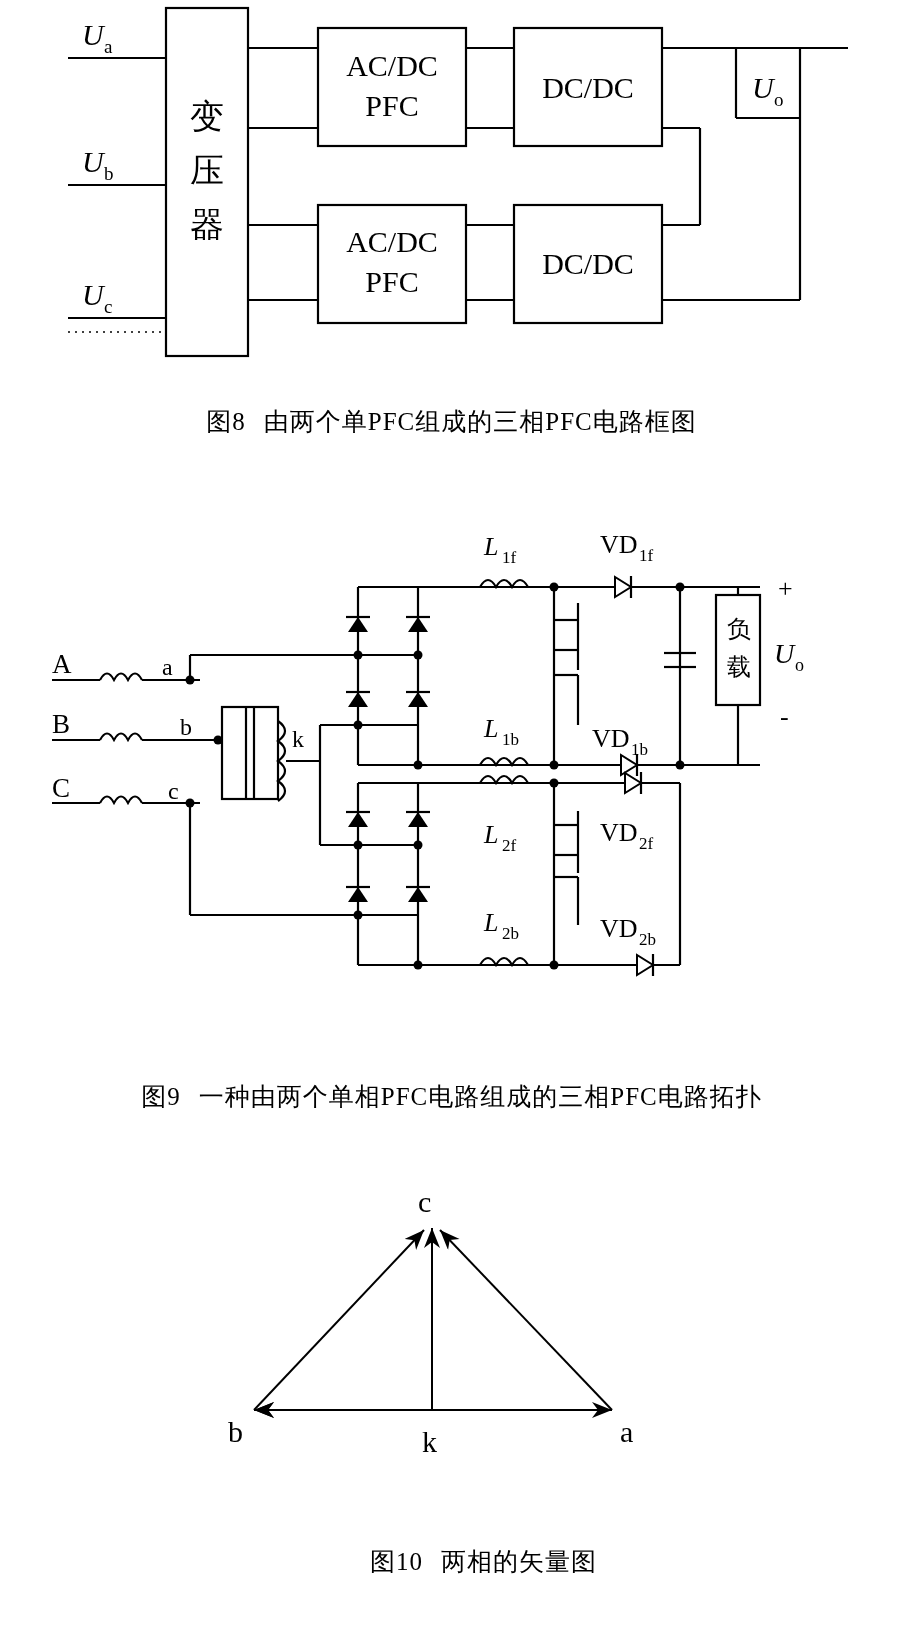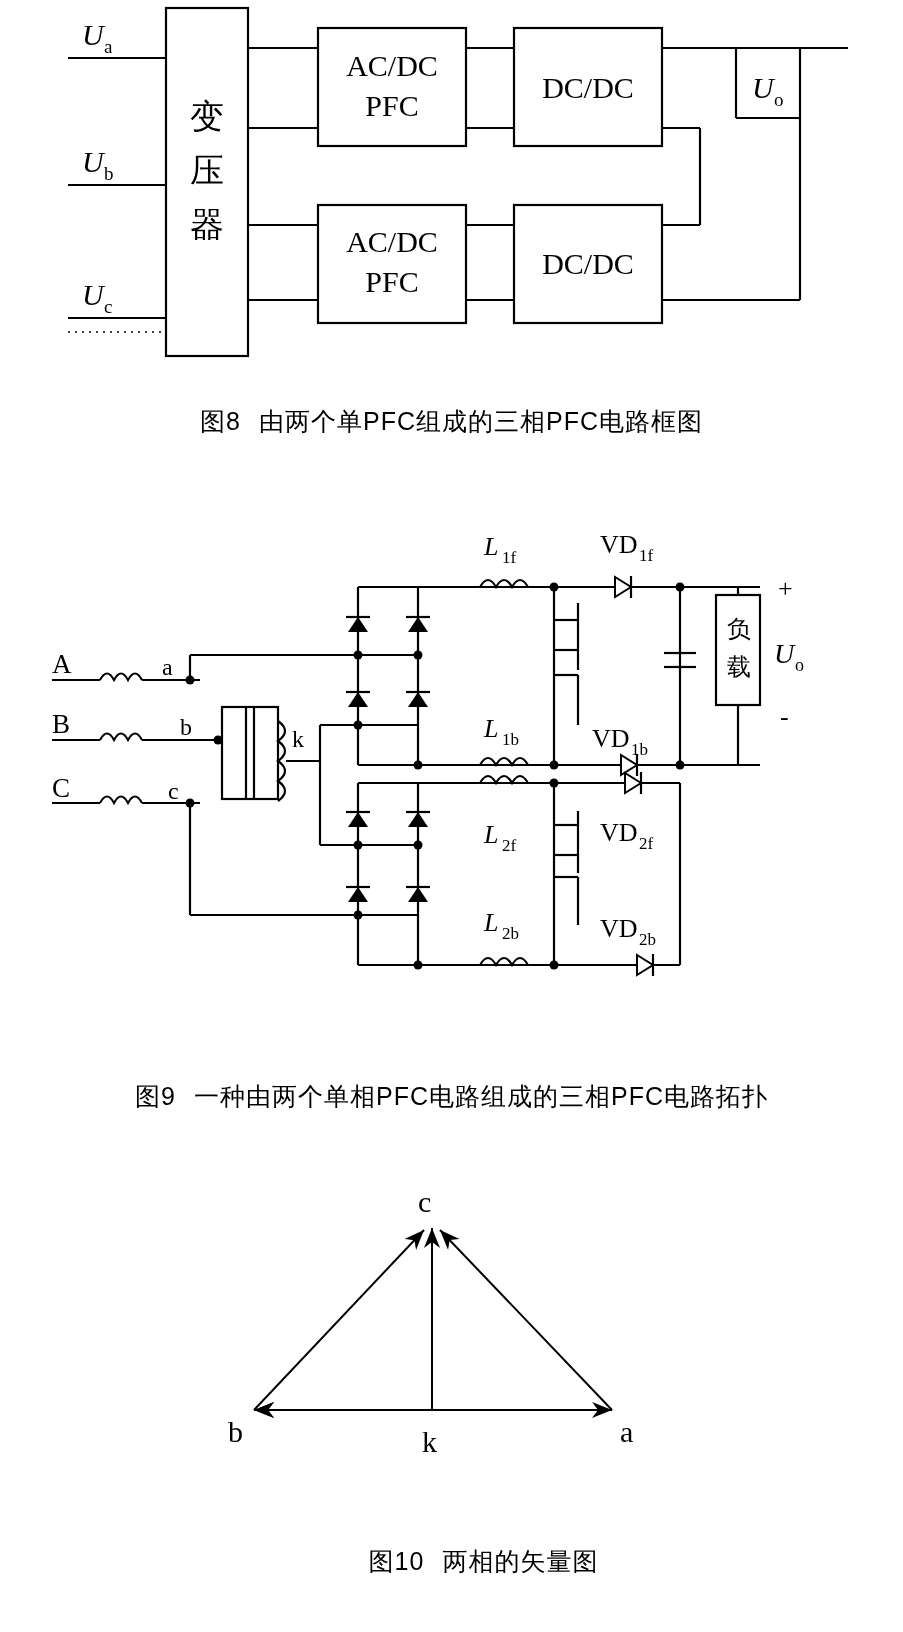--- a/index.html
+++ b/index.html
@@ -1,18 +1,18 @@
 <!DOCTYPE html>
 <html><head>
 <meta charset="utf-8">
 <style>
   html,body{margin:0;padding:0;background:#fff;}
   body{width:903px;height:1632px;position:relative;font-family:"Liberation Serif",serif;color:#000;overflow:hidden;}
   .fig{position:absolute;}
-  .cap{position:absolute;width:100%;text-align:center;font-family:Liberation Sans, sans-serif;font-size:25px;letter-spacing:1px;}
+  .cap{position:absolute;width:100%;text-align:center;font-family:Liberation Serif, serif;font-size:25px;letter-spacing:1px;}
   .cap .num{margin-right:18px;}
   svg{display:block;}
   text{font-family:"Liberation Serif",serif;}
   .lbl{font-family:"DejaVu Sans",sans-serif;}
 </style>
 </head>
 <body>
 
 <div class="fig" style="left:0;top:0;width:903px;height:390px;">
   <svg width="903" height="390" viewBox="0 0 903 390">

